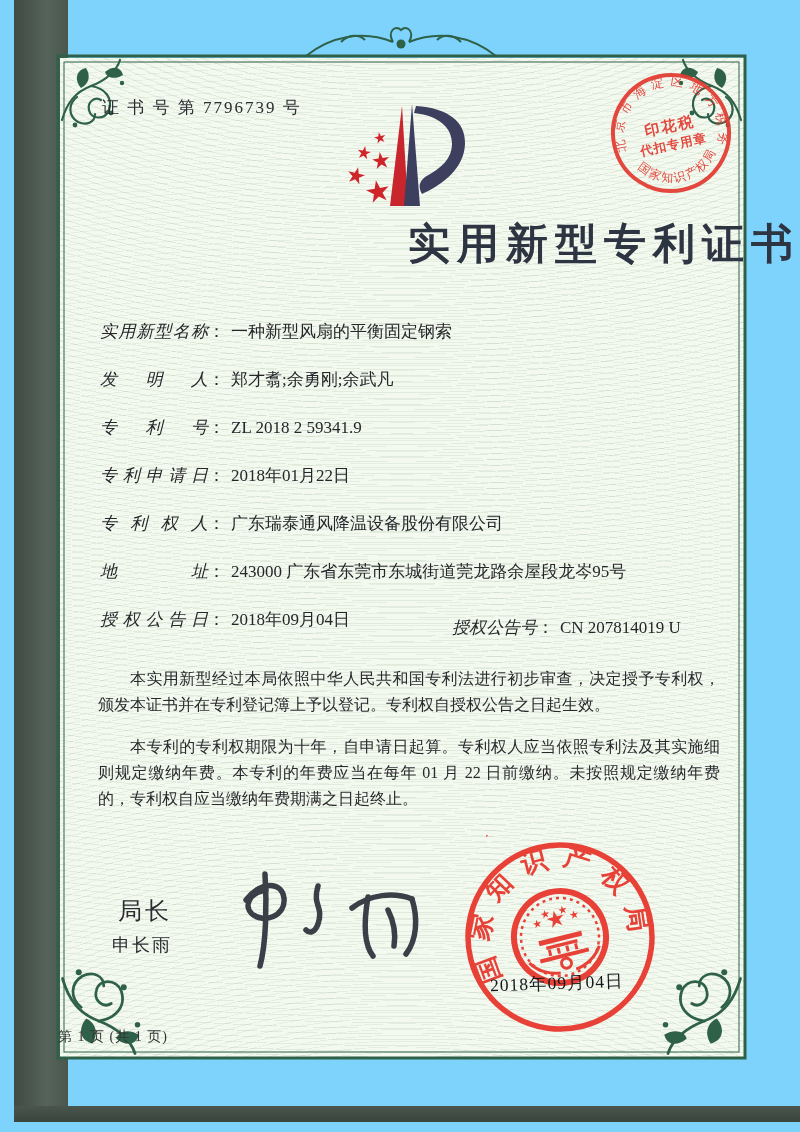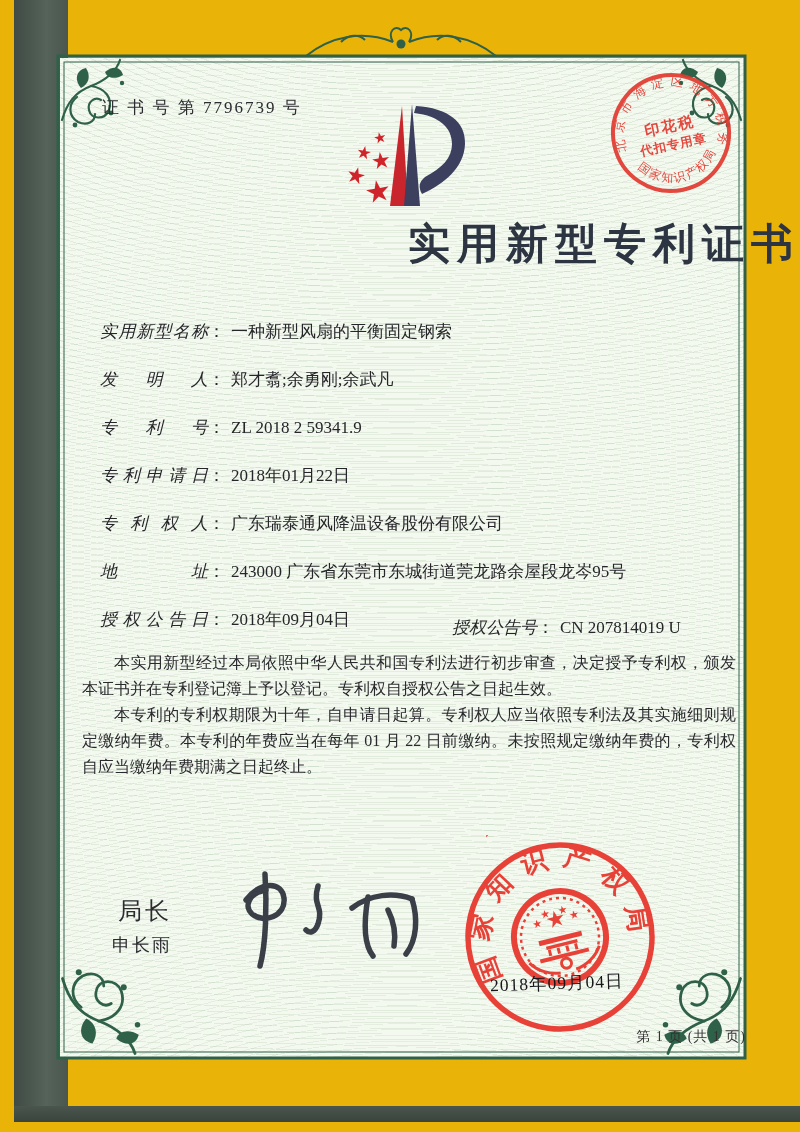--- a/index.html
+++ b/index.html
@@ -1,17 +1,17 @@
 <!DOCTYPE html>
 <html><head>
 <meta charset="utf-8">
 <style>
   html,body{margin:0;padding:0;background:#ffffff;}
   #page{position:relative;width:800px;height:1132px;overflow:hidden;
-        font-family:"Liberation Serif","DejaVu Serif",serif;background:#eab308;}
+        font-family:"Liberation Serif","DejaVu Serif",serif;background:#7dd3fc;}
 
   
   .scan-strip-left{position:absolute;left:14px;top:0;width:54px;height:1112px;
      background:linear-gradient(90deg,#3f4b44,#55635a 60%,#4a574f);}
   .scan-strip-bottom{position:absolute;left:14px;top:1106px;width:786px;height:16px;
      background:linear-gradient(180deg,#49554d,#39443d);}
 
   
   .inner-bg{position:absolute;left:60px;top:58px;width:684px;height:999px;
      background-color:#f4f9f0;
@@ -31,32 +31,32 @@
 
   .fields{position:absolute;left:100px;top:320px;width:640px;font-size:17px;color:#26262a;}
   .frow{position:absolute;left:0;white-space:nowrap;}
   .flabel{display:inline-block;width:108px;text-align:justify;text-align-last:justify;vertical-align:bottom;font-style:italic;}
   .fcolon{display:inline-block;margin-right:6px;}
   .grant-no{position:absolute;left:352px;top:0;margin-top:8px;}
   .grant-no .flabel{width:auto;text-align:left;text-align-last:auto;}
 
   .paras{position:absolute;left:82px;top:650px;width:654px;font-size:16px;line-height:1.62;
      color:#2a2a2e;text-align:justify;}
-  .paras p{margin:0;text-indent:2em;}
+  .paras p{margin:16px;text-indent:2em;}
 
   .sign-title{position:absolute;left:118px;top:895px;font-size:24px;letter-spacing:3px;color:#2b2b30;}
   .sign-name{position:absolute;left:112px;top:933px;font-size:18px;letter-spacing:2px;color:#2b2b30;}
   .signature-svg{position:absolute;left:218px;top:866px;}
   .visually-hidden{position:absolute;width:1px;height:1px;overflow:hidden;clip-path:inset(50%);}
 
   .seal-svg{position:absolute;left:458px;top:835px;opacity:.93;}
   .seal-date{position:absolute;left:490px;top:971px;font-size:17.5px;letter-spacing:1px;
      color:#17171b;transform:rotate(-2deg);}
 
-  .footer{position:absolute;left:58px;top:1028px;width:688px;text-align:right;
+  .footer{position:absolute;left:58px;top:1028px;width:688px;text-align:left;
      font-size:14px;letter-spacing:1px;color:#333;}
 </style>
 </head>
 <body>
 
 <div id="page">
 
   <div class="scan-strip-left"></div>
   <div class="scan-strip-bottom"></div>
 

